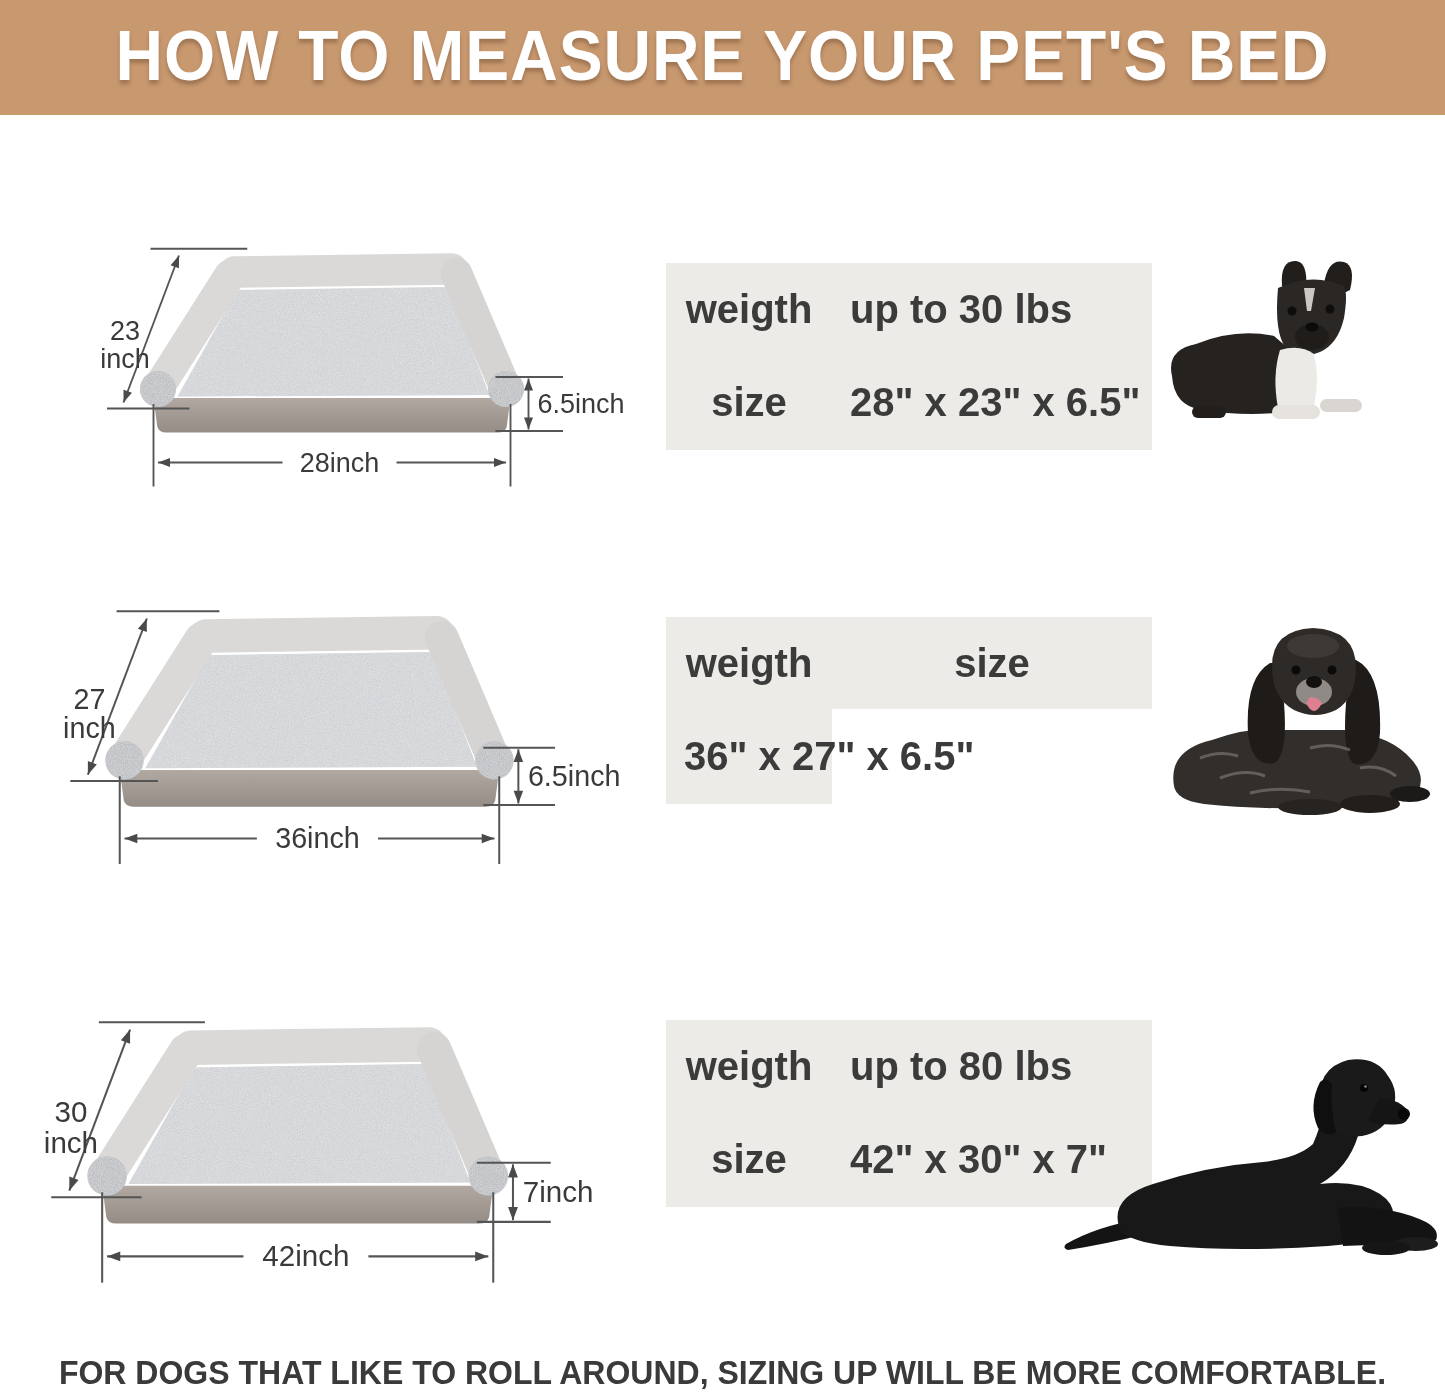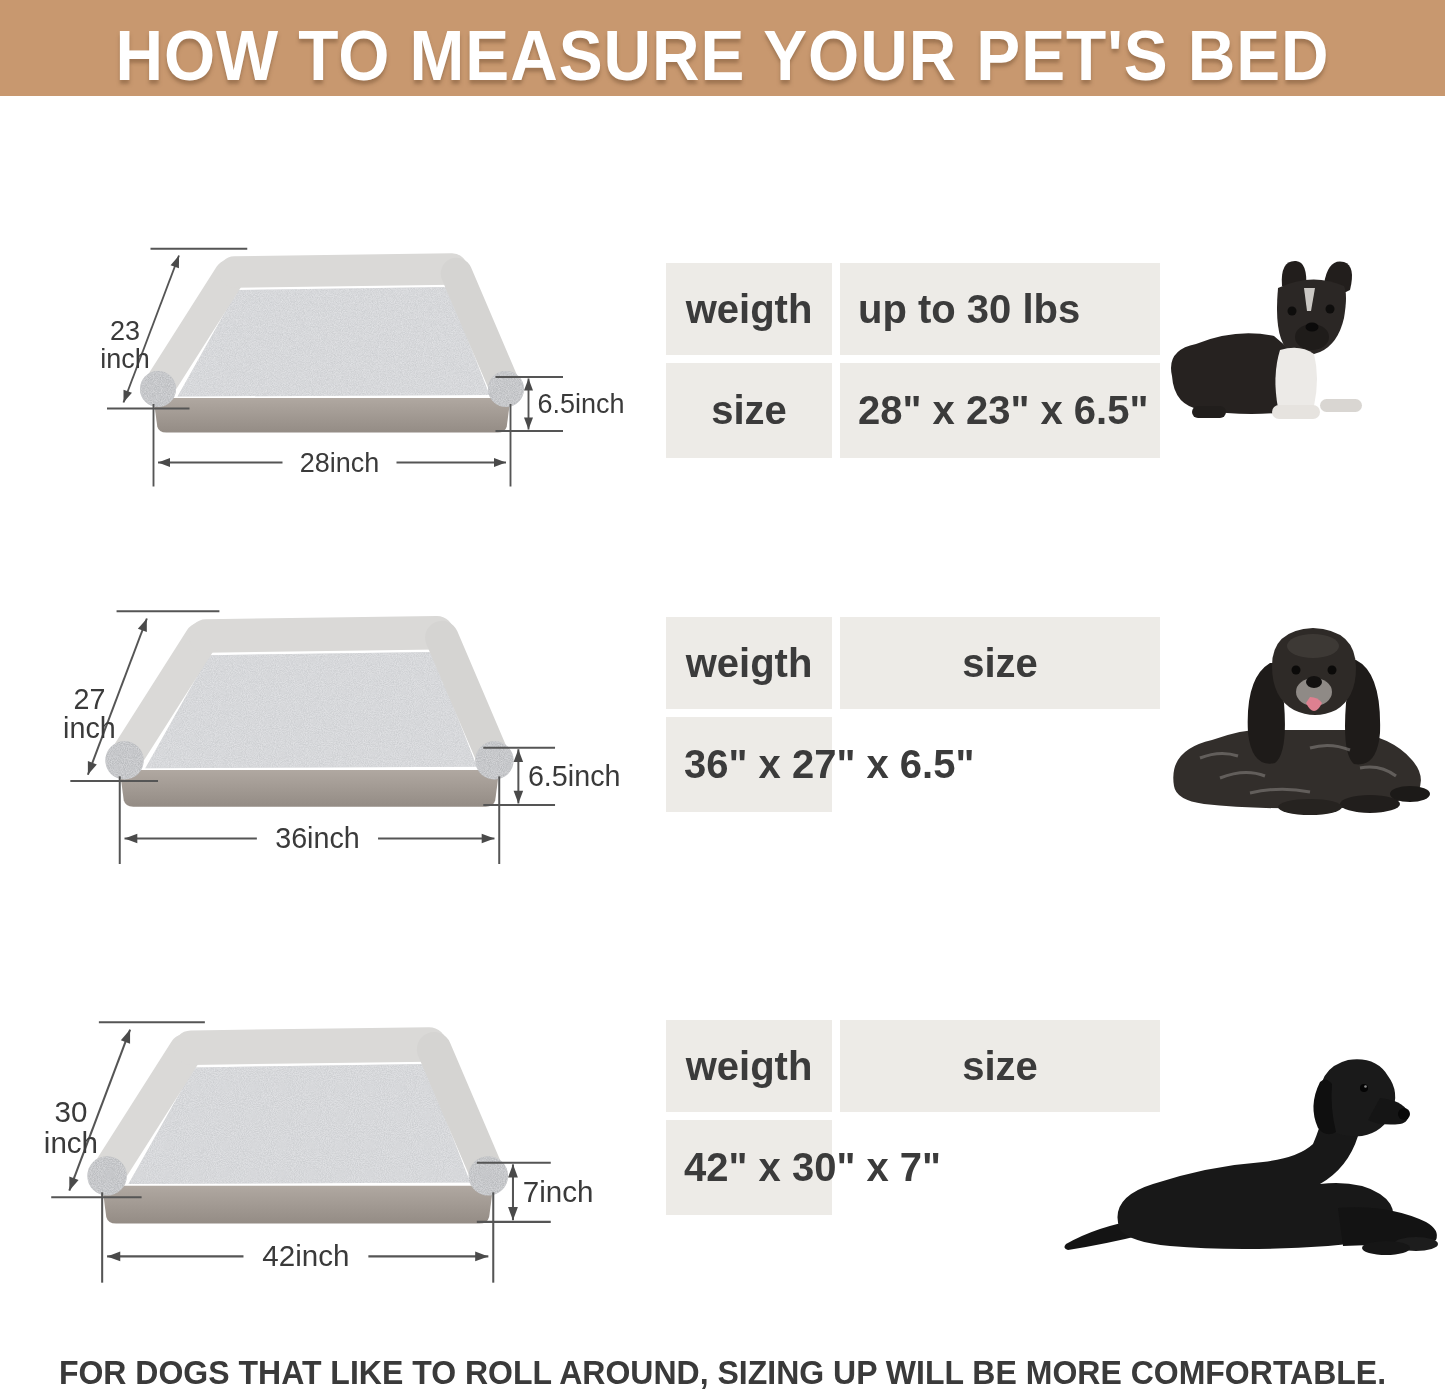--- a/index.html
+++ b/index.html
@@ -6,21 +6,21 @@
   html,body { width:1445px; height:1398px; }
   body {
     position:relative;
     background:#ffffff;
     font-family:"Liberation Sans", sans-serif;
     overflow:hidden;
   }
 
   
   .banner {
-    position:absolute; left:0; top:0; width:1445px; height:96px;
+    position:absolute; left:0; top:0; width:1445px; height:115px;
     background:#C8986F;
   }
   .banner h1 {
     width:100%; height:115px; line-height:112px;
     text-align:center;
     font-size:70px; font-weight:bold; letter-spacing:1px;
     color:#FFFFFF;
     transform:scaleX(0.94);
     text-shadow:0 4px 4px rgba(125,90,58,0.55);
     white-space:nowrap;
@@ -31,21 +31,20 @@
   .dim-text {
     font-family:"Liberation Sans", sans-serif;
     font-size:36px; fill:#3A3A3A;
   }
 
   .spec-table {
     position:absolute;
     display:grid;
     grid-template-columns:166px 320px;
     grid-template-rows:92px 95px;
-    gap:8px;
   }
   .spec-cell {
     background:#EDEBE7;
     display:flex; align-items:center; justify-content:center;
     font-size:40px; font-weight:bold; color:#3B3B3B;
     white-space:nowrap;
   }
   .spec-cell.value { justify-content:flex-start; padding-left:18px; }
 
   .dog-svg { position:absolute; }
@@ -206,20 +205,23 @@
   <text class="dim-text" x="62" y="155" text-anchor="middle">30</text>
   <text class="dim-text" x="62" y="192" text-anchor="middle">inch</text>
   <text class="dim-text" x="612" y="252">7inch</text>
   <text class="dim-text" x="348" y="330" text-anchor="middle">42inch</text>
 </svg>
 
 <div class="spec-table" style="left:666px; top:1020px">
   <div class="spec-cell">
       <span>weigth</span>
     </div>
+  <div class="spec-cell value">
+      <span>up to 80 lbs</span>
+    </div>
   <div class="spec-cell">
       <span>size</span>
     </div>
   <div class="spec-cell value">
       <span>42" x 30" x 7"</span>
     </div>
 </div>
 
 <svg class="dog-svg" role="img" viewBox="0 0 387 215" style="left:1058px; top:1048px; width:387px; height:215px" aria-label="black labrador photo">
   <path d="M8,196 Q40,178 80,172 L88,186 Q48,196 10,202 Q4,200 8,196 Z" fill="#141414"></path>

